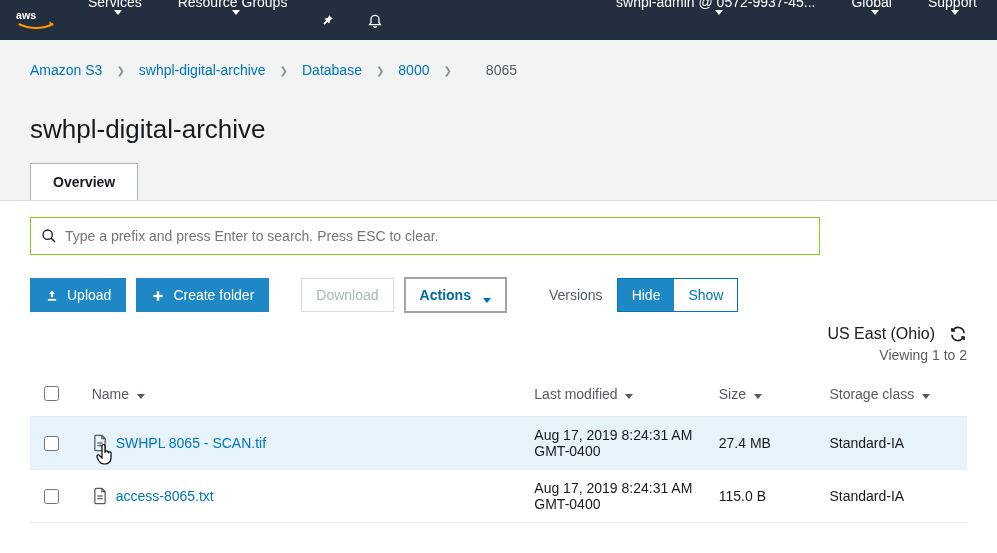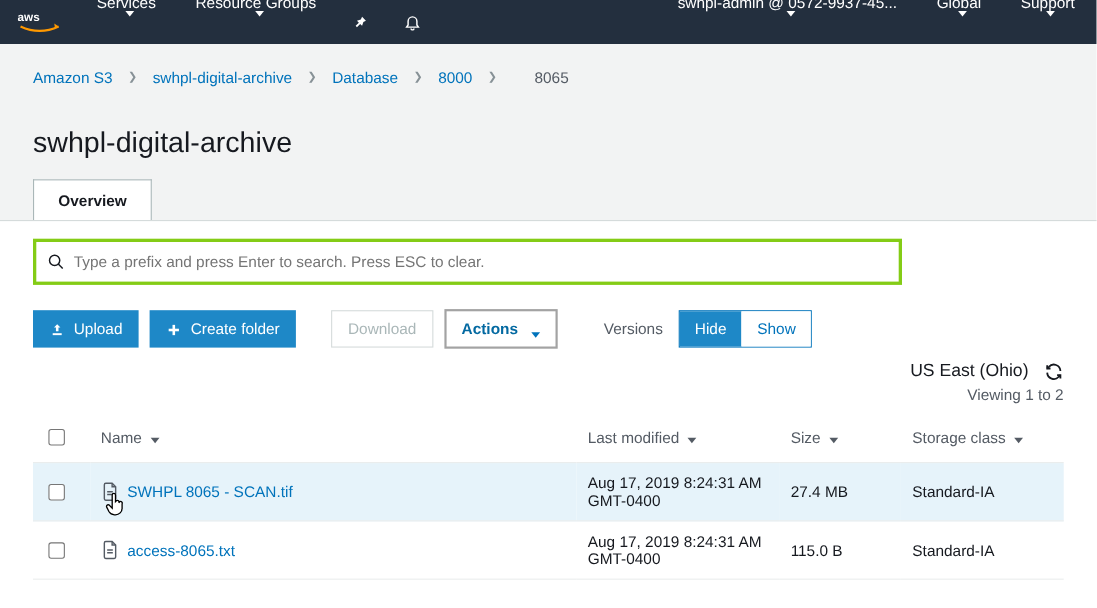--- a/index.html
+++ b/index.html
@@ -88,21 +88,21 @@
     cursor: pointer;
   }
 
   
   .content {
     padding: 16px 30px 10px 30px;
   }
   .searchbar {
     display: flex;
     align-items: center;
-    border: 3px solid #84cc16;
+    border: 1px solid #84cc16;
     padding: 6px 10px;
     margin-bottom: 22px;
     width: 790px;
   }
   .searchbar input {
     border: none;
     outline: none;
     flex: 1;
     font-size: 14px;
     padding: 4px 8px;

